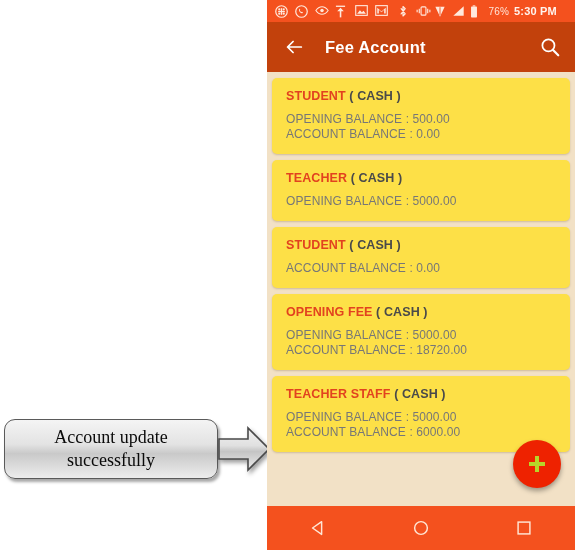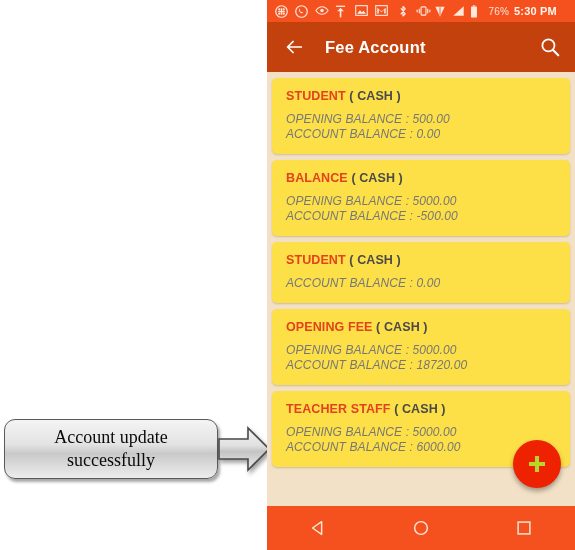--- a/index.html
+++ b/index.html
@@ -67,21 +67,21 @@
   }
   .card .cardtitle{
     font-size:12.5px;font-weight:bold;
     margin-bottom:9px;letter-spacing:.1px;
     white-space:nowrap;
   }
   .card .cardtitle .nm{color:#e2421f;}
   .card .cardtitle .ty{color:#4a4a4a;font-weight:bold;}
   .card .row{
     font-size:12px;color:#777777;line-height:15px;
-    letter-spacing:.1px;white-space:nowrap;font-style:italic;
+    letter-spacing:.1px;white-space:nowrap;
   }
 
   
   #fab{
     position:absolute;right:14px;bottom:62px;
     width:48px;height:48px;border-radius:50%;
     background:#ee2200;
     box-shadow:0 3px 5px rgba(0,0,0,.35);
     display:flex;align-items:center;justify-content:center;
     cursor:pointer;z-index:5;
@@ -263,25 +263,24 @@
       <div class="cardtitle">
         <span class="nm">STUDENT</span>
         <span class="ty">( CASH )</span>
       </div>
       <div class="row">OPENING BALANCE : 500.00</div>
       <div class="row">ACCOUNT BALANCE : 0.00</div>
     </div>
 
     <div class="card">
       <div class="cardtitle">
-        <span class="nm">BALANCE</span>
+        <span class="nm">TEACHER</span>
         <span class="ty">( CASH )</span>
       </div>
       <div class="row">OPENING BALANCE : 5000.00</div>
-      <div class="row">ACCOUNT BALANCE : -500.00</div>
     </div>
 
     <div class="card">
       <div class="cardtitle">
         <span class="nm">STUDENT</span>
         <span class="ty">( CASH )</span>
       </div>
       <div class="row">ACCOUNT BALANCE : 0.00</div>
     </div>
 

